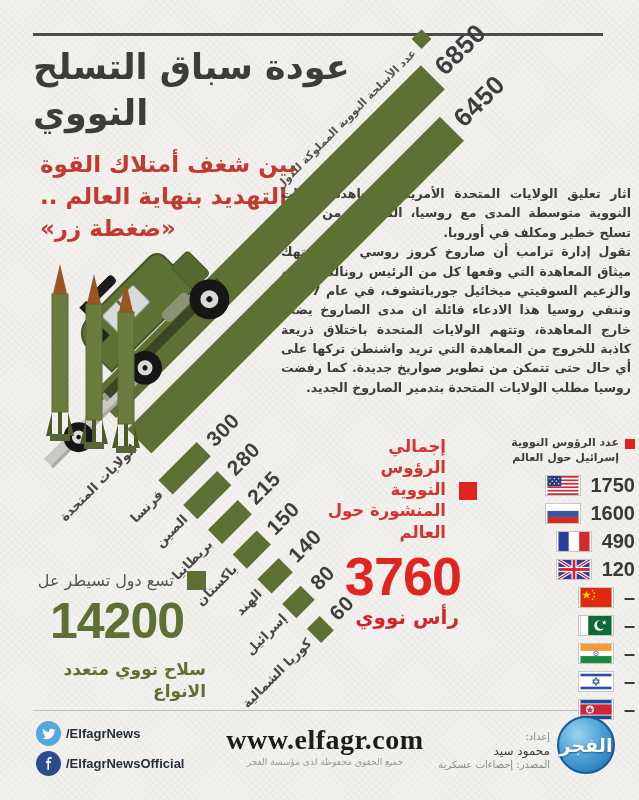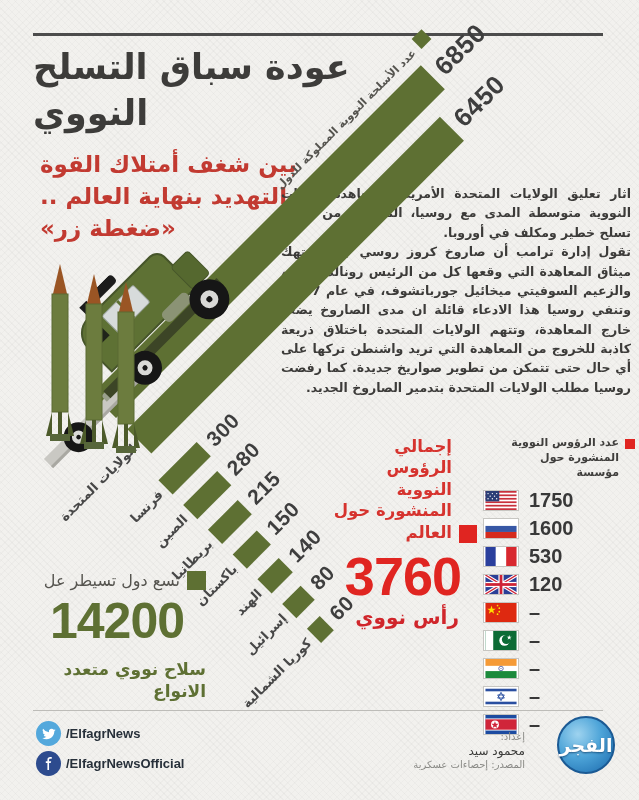--- a/index.html
+++ b/index.html
@@ -30,52 +30,52 @@
   .bar .val{position:absolute;left:calc(100% + 9px);top:50%;transform:translateY(-50%);font-size:21px;font-weight:bold;color:#3e3e3e;letter-spacing:.5px;}
   .row-big .val{font-size:26px;}
   .axis-note{position:absolute;bottom:calc(100% + 8px);right:-26px;display:flex;align-items:flex-start;gap:7px;direction:rtl;white-space:nowrap;}
   .axis-note .diamond{width:14px;height:14px;background:#5e7033;flex:0 0 auto;}
   .axis-note .txt{font-size:11px;font-weight:bold;color:#55544f;padding-top:4px;}
   .truck{position:absolute;left:-200px;top:-72px;width:380px;height:110px;z-index:3;}
   
   .missiles{position:absolute;left:46px;top:262px;width:100px;height:200px;z-index:4;}
   
   .total-block{position:absolute;left:305px;top:436px;width:172px;direction:rtl;z-index:5;}
-  .legend-line{display:flex;align-items:flex-end;gap:7px;}
+  .legend-line{display:flex;align-items:center;gap:13px;}
   .bullet-red{width:18px;height:18px;background:#e02521;flex:0 0 auto;margin-top:2px;}
   .total-block .head{font-size:16.5px;font-weight:bold;color:#d6332e;line-height:1.3;text-align:right;width:126px;}
   .big-red{font-size:54px;font-weight:bold;color:#e02521;padding-right:16px;letter-spacing:-1px;line-height:1;margin-top:6px;}
   .red-unit{font-size:20px;font-weight:bold;color:#d0262b;text-align:right;padding-right:18px;margin-top:2px;}
   
   .flags-block{position:absolute;left:483px;top:436px;width:152px;direction:rtl;z-index:5;}
   .flags-legend{display:flex;align-items:flex-start;gap:6px;margin-bottom:8px;}
   .bullet-red-sm{width:10px;height:10px;background:#e02521;flex:0 0 auto;margin-top:3px;}
   .flags-legend .txt{font-size:11px;font-weight:bold;color:#3f3e3c;line-height:1.35;text-align:right;width:108px;}
-  .flag-row{display:flex;align-items:center;gap:10px;margin-bottom:5px;direction:ltr;justify-content:flex-start;}
+  .flag-row{display:flex;align-items:center;gap:10px;margin-bottom:5px;direction:ltr;justify-content:flex-end;}
   .flag{width:36px;height:21px;border:1px solid #c7c6c2;box-sizing:border-box;flex:0 0 auto;background:#fff;}
   .flag svg{display:block;width:100%;height:100%;}
   .flag-val{font-size:20px;font-weight:bold;color:#383838;}
   
   .nine-block{position:absolute;left:28px;top:570px;width:178px;direction:rtl;z-index:5;}
   .bullet-green{width:19px;height:19px;background:#5e7033;flex:0 0 auto;margin-top:1px;}
   .nine-block .head{font-size:16px;font-weight:normal;color:#55544f;}
   .big-green{font-size:50px;font-weight:bold;color:#5e7033;text-align:center;letter-spacing:-1px;line-height:1.05;margin-top:5px;}
   .green-unit{font-size:17px;font-weight:bold;color:#5e7033;text-align:right;width:152px;margin-right:0;margin-top:10px;line-height:1.35;}
   
   .footer-rule{position:absolute;left:33px;top:710px;width:570px;height:1px;background:#bdbcb8;}
   .social{position:absolute;left:36px;top:721px;z-index:6;}
   .social-row{display:flex;align-items:center;gap:5px;margin-bottom:5px;}
   .social-circle{width:25px;height:25px;border-radius:50%;display:flex;align-items:center;justify-content:center;}
   .tw{background:#53a8dc;}
   .fb{background:#2d4b8e;}
   .social-handle{font-family:Liberation Sans, sans-serif;font-weight:bold;font-size:13px;color:#27303a;}
   .site{position:absolute;left:185px;top:724px;width:280px;text-align:center;z-index:6;}
   .site-name{font-family:"Liberation Serif",serif;font-weight:bold;font-size:28px;color:#1e1d1b;letter-spacing:.5px;}
   .site-rights{font-size:9px;color:#9a9994;direction:rtl;margin-top:1px;}
-  .credits{position:absolute;left:403px;top:731px;width:122px;direction:rtl;text-align:right;z-index:6;line-height:1.25;}
+  .credits{position:absolute;left:428px;top:731px;width:122px;direction:rtl;text-align:right;z-index:6;line-height:1.25;}
   .credits .lbl{font-size:10px;color:#8a8a86;}
   .credits .name{font-size:12px;font-weight:normal;color:#3a3a38;}
   .logo{position:absolute;left:557px;top:716px;width:58px;height:58px;border-radius:50%;
         background:radial-gradient(circle at 35% 30%, #9ed3ef 0%, #4da4d8 45%, #1968ac 100%);
         border:2px solid #1b5a94;box-sizing:border-box;display:flex;align-items:center;justify-content:center;z-index:6;}
   .logo span{color:#fff;font-size:19px;font-weight:bold;text-shadow:0 1px 2px rgba(0,40,80,.6);}
 </style>
 </head>
 <body>
 
@@ -231,21 +231,21 @@
       <span class="bullet-red"></span>
       <span class="head">إجمالي الرؤوس النووية المنشورة حول العالم</span>
     </div>
     <div class="big-red num">3760</div>
     <div class="red-unit">رأس نووي</div>
   </div>
 
   <div class="flags-block">
     <div class="flags-legend">
       <span class="bullet-red-sm"></span>
-      <span class="txt">عدد الرؤوس النووية المنشورة حول مؤسسة</span>
+      <span class="txt">عدد الرؤوس النووية إسرائيل حول العالم</span>
     </div>
 
     <div class="flag-row">
       <span class="flag">
         <svg viewBox="0 0 36 22">
             <rect width="36" height="22" fill="#fff"></rect>
             <g fill="#c9303b">
               <rect y="0" width="36" height="2"></rect>
               <rect y="4" width="36" height="2"></rect>
               <rect y="8" width="36" height="2"></rect>
@@ -281,21 +281,21 @@
     </div>
 
     <div class="flag-row">
       <span class="flag">
         <svg viewBox="0 0 36 22">
             <rect width="12" height="22" fill="#2a3f9d"></rect>
             <rect x="12" width="12" height="22" fill="#fff"></rect>
             <rect x="24" width="12" height="22" fill="#d8282f"></rect>
           </svg>
       </span>
-      <span class="flag-val num">530</span>
+      <span class="flag-val num">490</span>
     </div>
 
     <div class="flag-row">
       <span class="flag">
         <svg viewBox="0 0 36 22">
             <rect width="36" height="22" fill="#2b3f97"></rect>
             <path d="M0 0 L36 22 M36 0 L0 22" stroke="#fff" stroke-width="4"></path>
             <path d="M0 0 L36 22 M36 0 L0 22" stroke="#cf2336" stroke-width="1.6"></path>
             <rect x="15" width="6" height="22" fill="#fff"></rect>
             <rect y="8" width="36" height="6" fill="#fff"></rect>
@@ -396,20 +396,24 @@
     <div class="social-row">
       <span class="social-circle fb">
         <svg width="13" height="13" viewBox="0 0 24 24" fill="#fff">
             <path d="M15 3h3V0h-3c-3 0-5 2-5 5v3H7v3h3v13h3V11h3l1-3h-4V5c0-1.2.8-2 2-2z"></path>
           </svg>
       </span>
       <span class="social-handle">/ElfagrNewsOfficial</span>
     </div>
   </div>
 
+  <div class="site">
+    <div class="site-name">www.elfagr.com</div>
+    <div class="site-rights">جميع الحقوق محفوظة لدى مؤسسة الفجر</div>
+  </div>
 
   <div class="credits">
     <div class="lbl">إعداد:</div>
     <div class="name">محمود سيد</div>
     <div class="lbl">المصدر: إحصاءات عسكرية</div>
   </div>
 
   <div class="logo">
     <span>الفجر</span>
   </div>

